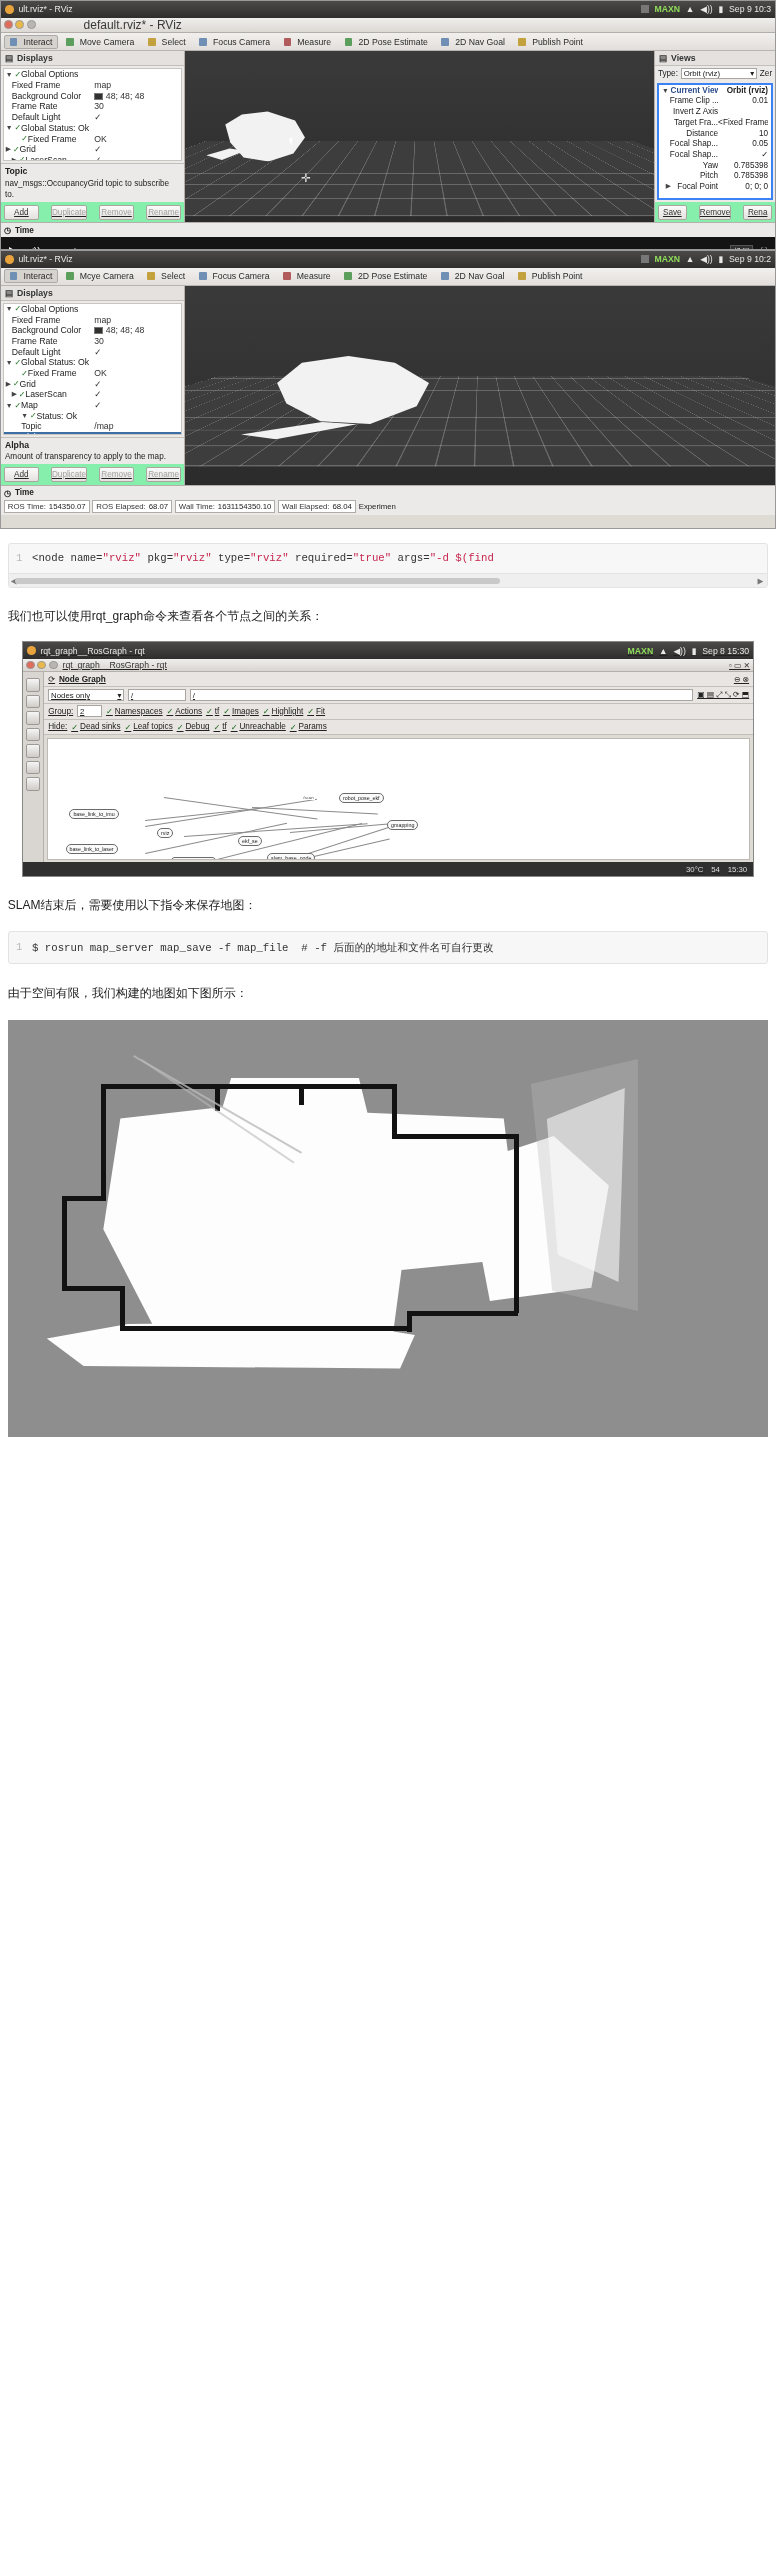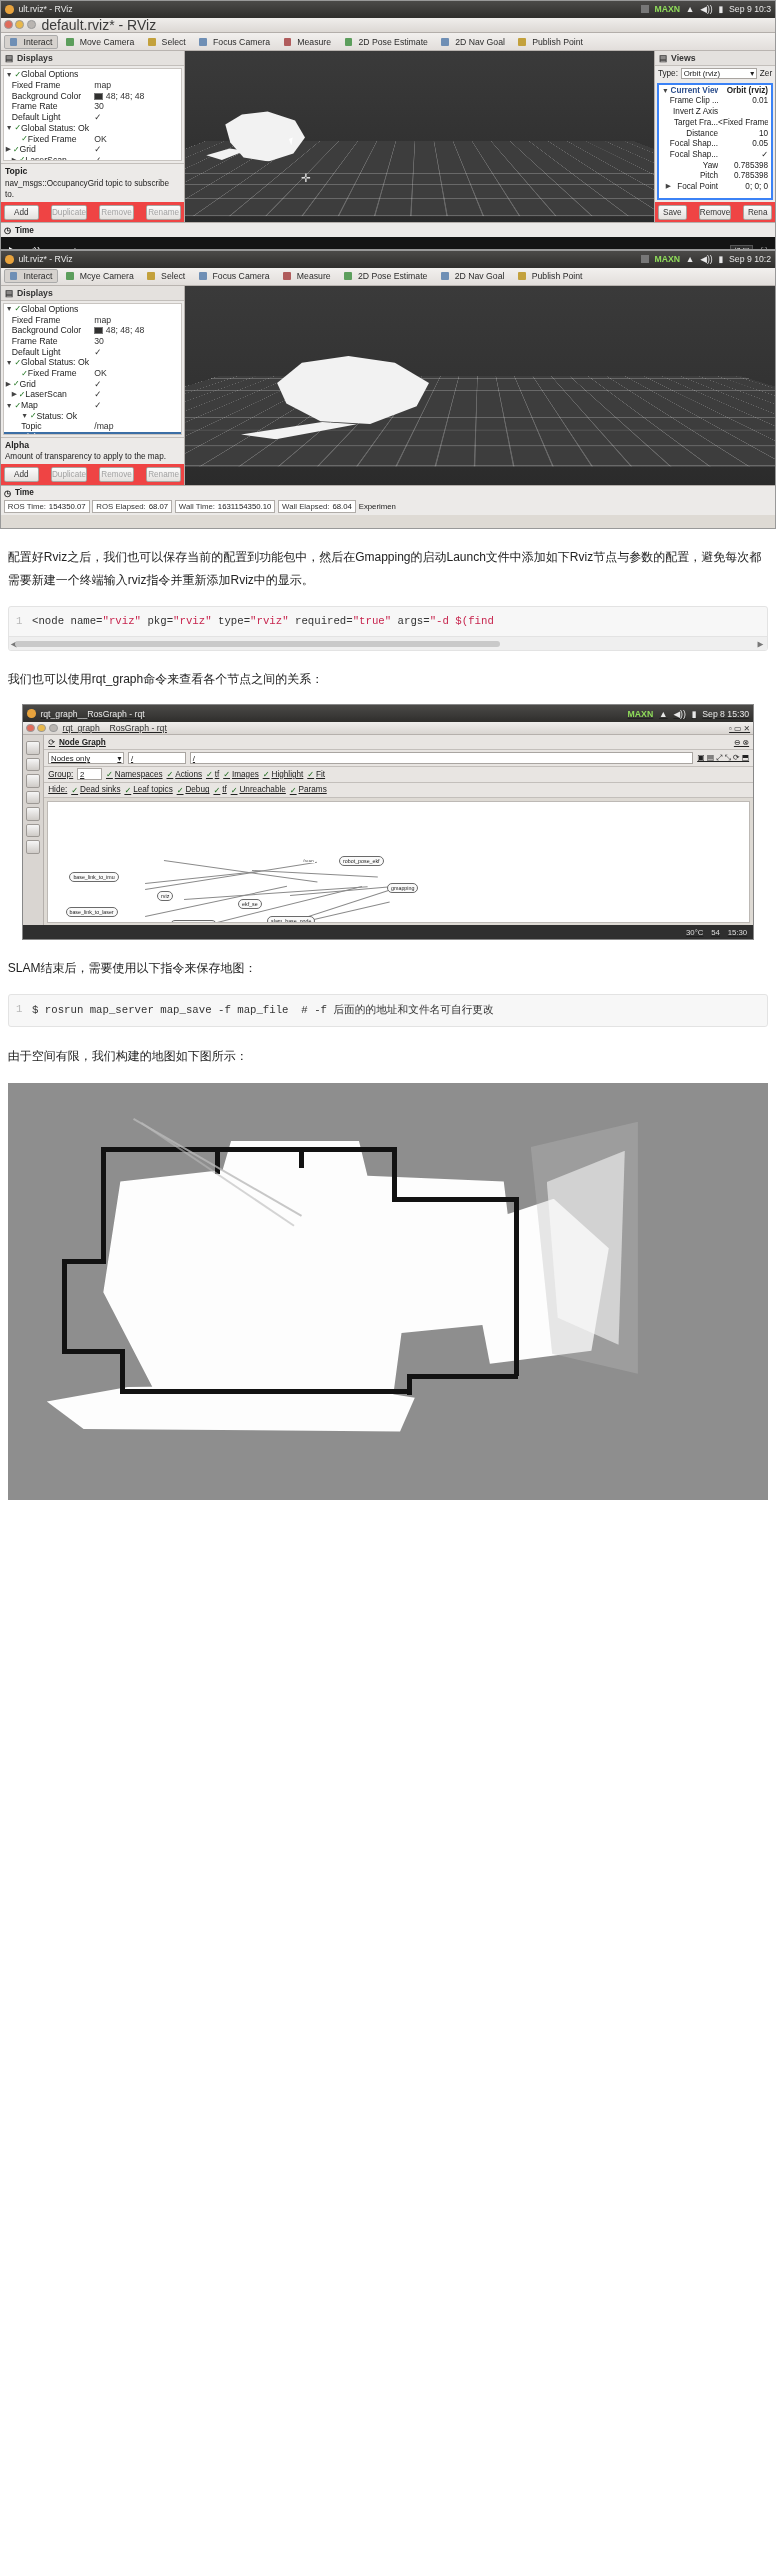--- a/index.html
+++ b/index.html
@@ -87,22 +87,23 @@
   .ubuntu-bar .right { display:flex; align-items:center; gap:5.8px; }
   .ub-dot { width:8.7px; height:8.7px; border-radius:50%; background:#e8a33d; display:inline-block;}
   .ub-sq { width:7.8px;height:7.8px;background:#777;display:inline-block;}
   .ub-green { color:#8fdc5a; font-weight:bold;}
   
   .titlebar {
     height: 15.5px;
     background: linear-gradient(#f0eeec,#dcd8d4);
     border-bottom:1px solid #b3aeaa;
     display:flex; align-items:center;
-    font-size:14px; color:#3a3a3a;
+    font-size:12px; color:#3a3a3a;
     padding:0 2.9px;
+    gap:42px;
   }
   .wbtns { display:flex; gap:2.9px; margin-right:5.8px;}
   .wbtn { width:8.7px;height:8.7px;border-radius:50%;border:1px solid #9a9a9a;}
   .wbtn.c { background:#e06c5b;}
   .wbtn.m { background:#e8b84b;}
   .wbtn.x { background:#b9b5b1;}
   
   .rviz-toolbar {
     height: 18.4px;
     background: linear-gradient(#f2f0ee,#e2dedb);
@@ -164,21 +165,22 @@
     background:#eceae8;
     font-size:8.2px;
     color:#222;
     padding:1.9px 3.9px;
     border-top:1px solid #c3bfbb;
     line-height:1.35;
   }
   .desc b { font-size:8.7px; }
   .panel-buttons {
     display:flex; gap:12px; padding:2.9px;
-    background:#ef4444;
+    background:#86efac;
+    text-decoration:underline;
   }
   .pbtn {
     flex:1; font-size:8.2px; text-align:center;
     padding:1.9px 0;
     background:linear-gradient(#fbfbfb,#e4e1de);
     border:1px solid #a9a5a1; border-radius:1.9px;
     color:#333;
   }
   .pbtn.dim { color:#a3a3a3;}
 
@@ -734,21 +736,20 @@
           </div>
         <div class="tb-field">
             <span class="lbl">Wall Elapsed:</span>
             <span>68.04</span>
           </div>
         <span style="font-size:7.8px;">Experimen</span>
       </div>
     </div>
   </div>
 
-  <p class="para">配置好Rviz之后，我们也可以保存当前的配置到功能包中，然后在Gmapping的启动Launch文件中添加如下Rviz节点与参数的配置，避免每次都需要新建一个终端输入rviz指令并重新添加Rviz中的显示。</p>
 
   <div class="codeblock">
     <div class="codeline">
       <span class="gutter">1</span>
       <span class="code-content"><span>&lt;node name=</span><span class="tok-str">"rviz"</span><span> pkg=</span><span class="tok-str">"rviz"</span><span> type=</span><span class="tok-str">"rviz"</span><span> required=</span><span class="tok-str">"true"</span><span> args=</span><span class="tok-str">"-d $(find </span></span>
     </div>
     <div class="codebar">
       <span class="arrow-l">◀</span>
       <div class="thumb"></div>
       <span class="arrow-r">▶</span>

